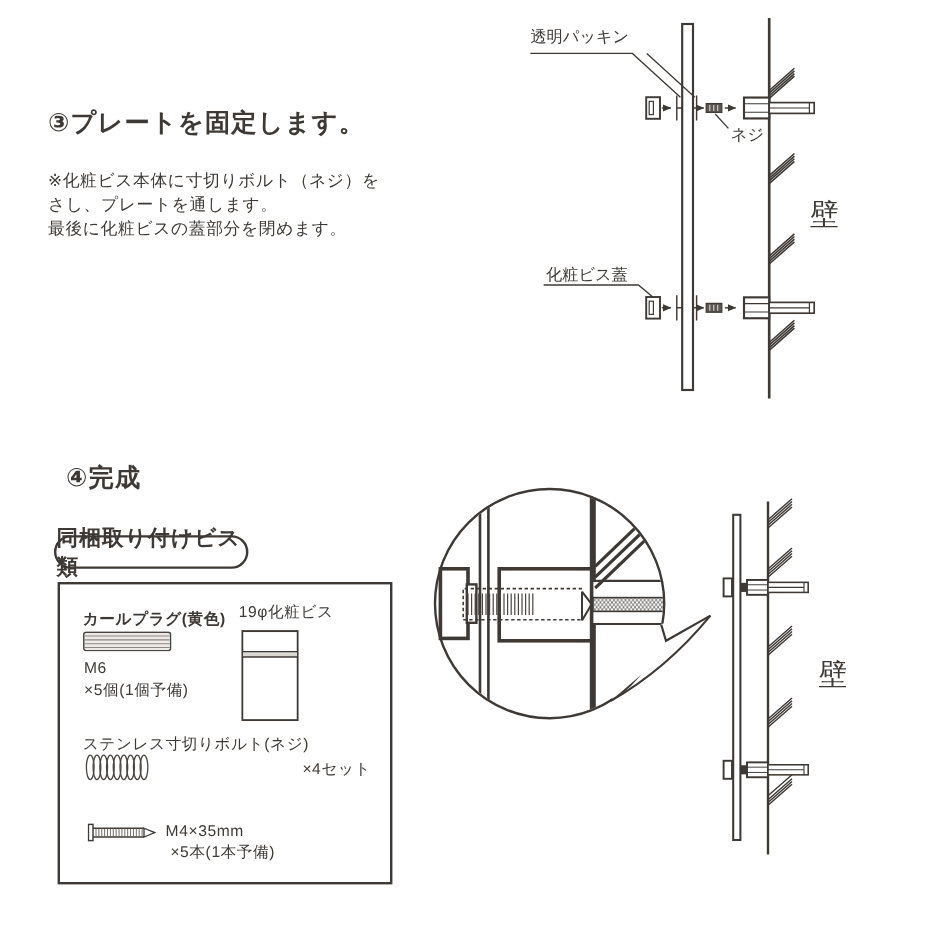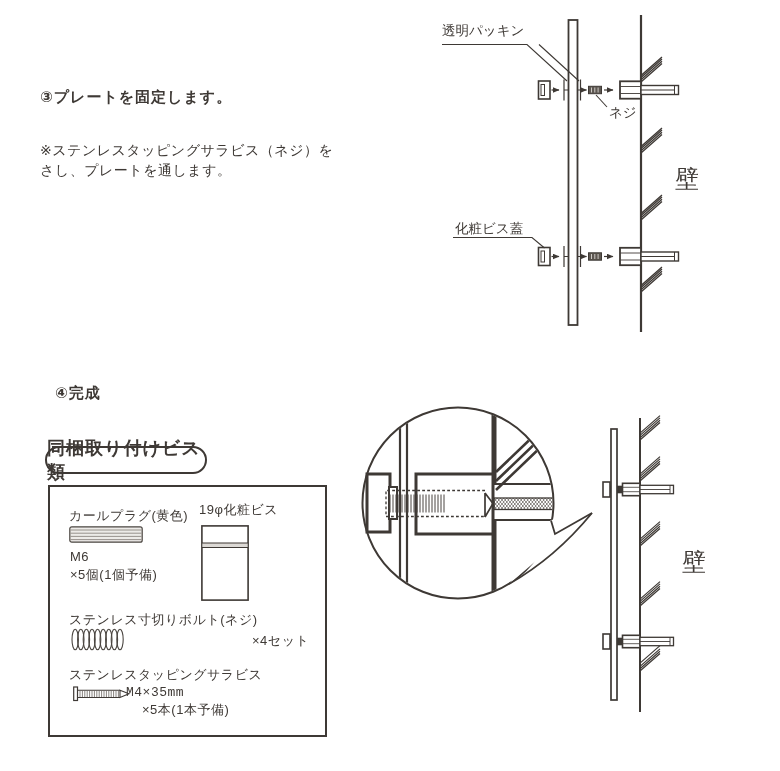--- a/index.html
+++ b/index.html
@@ -6,21 +6,21 @@
     --ink:#3e3935;
     --paper:#ffffff;
   }
   html,body{margin:0;padding:0;background:var(--paper);}
   .page{
     position:relative;width:780px;height:771px;background:var(--paper);
     font-family:"Liberation Sans","DejaVu Sans",sans-serif;color:var(--ink);
     overflow:hidden;
   }
   .abs{position:absolute;}
-  .h1{font-size:15px;font-weight:bold;letter-spacing:1px;}
+  .h1{font-size:21px;font-weight:bold;letter-spacing:1px;}
   .note{font-size:14px;line-height:20px;letter-spacing:0.5px;}
   .pill{
     width:158px;height:24px;border:2px solid var(--ink);border-radius:15px;
     display:flex;align-items:center;justify-content:center;
     font-size:18px;font-weight:bold;letter-spacing:1px;
   }
   .partsbox{width:275px;height:248px;border:2px solid var(--ink);}
   .plabel{font-size:13px;letter-spacing:0.5px;white-space:nowrap;}
   svg{display:block;}
   svg text{
@@ -30,22 +30,23 @@
   .ln{stroke:var(--ink);fill:none;}
   .wfill{fill:#ffffff;stroke:var(--ink);}
 </style>
 </head>
 <body>
 
 <div class="page">
 
   <div class="abs h1" style="left:40px;top:88px;">③プレートを固定します。</div>
   <div class="abs note" style="left:40px;top:140px;">
-    <div>※ステンレスタッピングサラビス（ネジ）を</div>
+    <div>※化粧ビス本体に寸切りボルト（ネジ）を</div>
     <div>さし、プレートを通します。</div>
+    <div>最後に化粧ビスの蓋部分を閉めます。</div>
   </div>
 
   <svg class="abs" style="left:420px;top:5px;" width="360" height="340" viewBox="0 0 360 340">
     <defs>
       <marker id="ah" markerWidth="9" markerHeight="8" refX="6.5" refY="3" orient="auto" markerUnits="userSpaceOnUse">
         <path d="M0,0 L7,3 L0,6 Z" fill="#3e3935"></path>
       </marker>
     </defs>
 
     <g class="ln" stroke-width="1.3">
@@ -108,21 +109,21 @@
     <text x="35" y="228" font-size="13.5">化粧ビス蓋</text>
     <path d="M33,232.5 H112 L124.5,243" class="ln" stroke-width="1.1"></path>
     <text x="255" y="182" font-size="24">壁</text>
   </svg>
 
   <div class="abs h1" style="left:40px;top:384px;margin-left:15px;">④完成</div>
 
   <div class="abs pill" style="left:45px;top:446px;">同梱取り付けビス類</div>
 
   <div class="abs partsbox" style="left:48px;top:485px;">
-    <div class="abs plabel" style="left:19px;top:20px;">カールプラグ(黄色)</div>
+    <div class="abs plabel" style="left:19px;top:20px;font-weight:bold;">カールプラグ(黄色)</div>
     <svg class="abs" style="left:19px;top:39px;" width="74" height="17" viewBox="0 0 74 17">
       <rect x="0.8" y="0.8" width="72.4" height="15.4" rx="2" fill="#edebe8" stroke="#4a4540" stroke-width="1.2"></rect>
       <path d="M1.5,4 H72.5 M1.5,7.2 H72.5 M1.5,10.4 H72.5 M1.5,13.6 H72.5" stroke="#8d8882" stroke-width="0.9" fill="none"></path>
     </svg>
     <div class="abs plabel" style="left:20px;top:62px;">M6</div>
     <div class="abs plabel" style="left:20px;top:79px;">×5個(1個予備)</div>
 
     <div class="abs plabel" style="left:149px;top:14px;">19φ化粧ビス</div>
     <svg class="abs" style="left:151px;top:38px;" width="48" height="76" viewBox="0 0 48 76">
       <rect x="0.9" y="0.9" width="46.2" height="74.2" fill="#ffffff" stroke="#3e3935" stroke-width="1.6"></rect>
@@ -139,30 +140,29 @@
         <ellipse cx="16.4" cy="11.5" rx="3.2" ry="10.2"></ellipse>
         <ellipse cx="22" cy="11.5" rx="3.2" ry="10.2"></ellipse>
         <ellipse cx="27.6" cy="11.5" rx="3.2" ry="10.2"></ellipse>
         <ellipse cx="33.2" cy="11.5" rx="3.2" ry="10.2"></ellipse>
         <ellipse cx="38.8" cy="11.5" rx="3.2" ry="10.2"></ellipse>
         <ellipse cx="44.4" cy="11.5" rx="3.2" ry="10.2"></ellipse>
         <ellipse cx="50" cy="11.5" rx="3.2" ry="10.2"></ellipse>
       </g>
     </svg>
 
-    <div class="abs plabel" style="left:19px;top:179px;">ステンレスタッピングサラビス</div>
     <svg class="abs" style="left:23px;top:198px;" width="58" height="18" viewBox="0 0 58 18">
       <rect x="0.7" y="2" width="3.8" height="13.5" fill="#ffffff" stroke="#3e3935" stroke-width="1.2"></rect>
       <path d="M4.5,5.2 H47 M4.5,12.5 H47" stroke="#3e3935" stroke-width="1.1" fill="none"></path>
       <g stroke="#6b6560" stroke-width="0.8" fill="none">
         <path d="M7,5.5 v6.5 M9.4,5.5 v6.5 M11.8,5.5 v6.5 M14.2,5.5 v6.5 M16.6,5.5 v6.5 M19,5.5 v6.5 M21.4,5.5 v6.5 M23.8,5.5 v6.5 M26.2,5.5 v6.5 M28.6,5.5 v6.5 M31,5.5 v6.5 M33.4,5.5 v6.5 M35.8,5.5 v6.5 M38.2,5.5 v6.5 M40.6,5.5 v6.5 M43,5.5 v6.5 M45.4,5.5 v6.5"></path>
       </g>
       <path d="M47,5.2 L56,8.8 L47,12.5 Z" fill="#ffffff" stroke="#3e3935" stroke-width="1.1"></path>
     </svg>
-    <div class="abs plabel" style="left:76px;top:198px;font-family:Liberation Mono, monospace;">M4×35mm</div>
+    <div class="abs plabel" style="left:88px;top:198px;">M4×35mm</div>
     <div class="abs plabel" style="left:92px;top:214px;">×5本(1本予備)</div>
   </div>
 
   <svg class="abs" style="left:350px;top:390px;" width="430" height="381" viewBox="0 0 430 381">
     <defs>
       <clipPath id="circ">
           <circle cx="108" cy="113" r="94.5"></circle>
         </clipPath>
       <pattern id="knurl" width="3.2" height="4" patternUnits="userSpaceOnUse">
         <path d="M0,4 L3.2,0 M0,0 L3.2,4" stroke="#4a4540" stroke-width="0.6" fill="none"></path>

